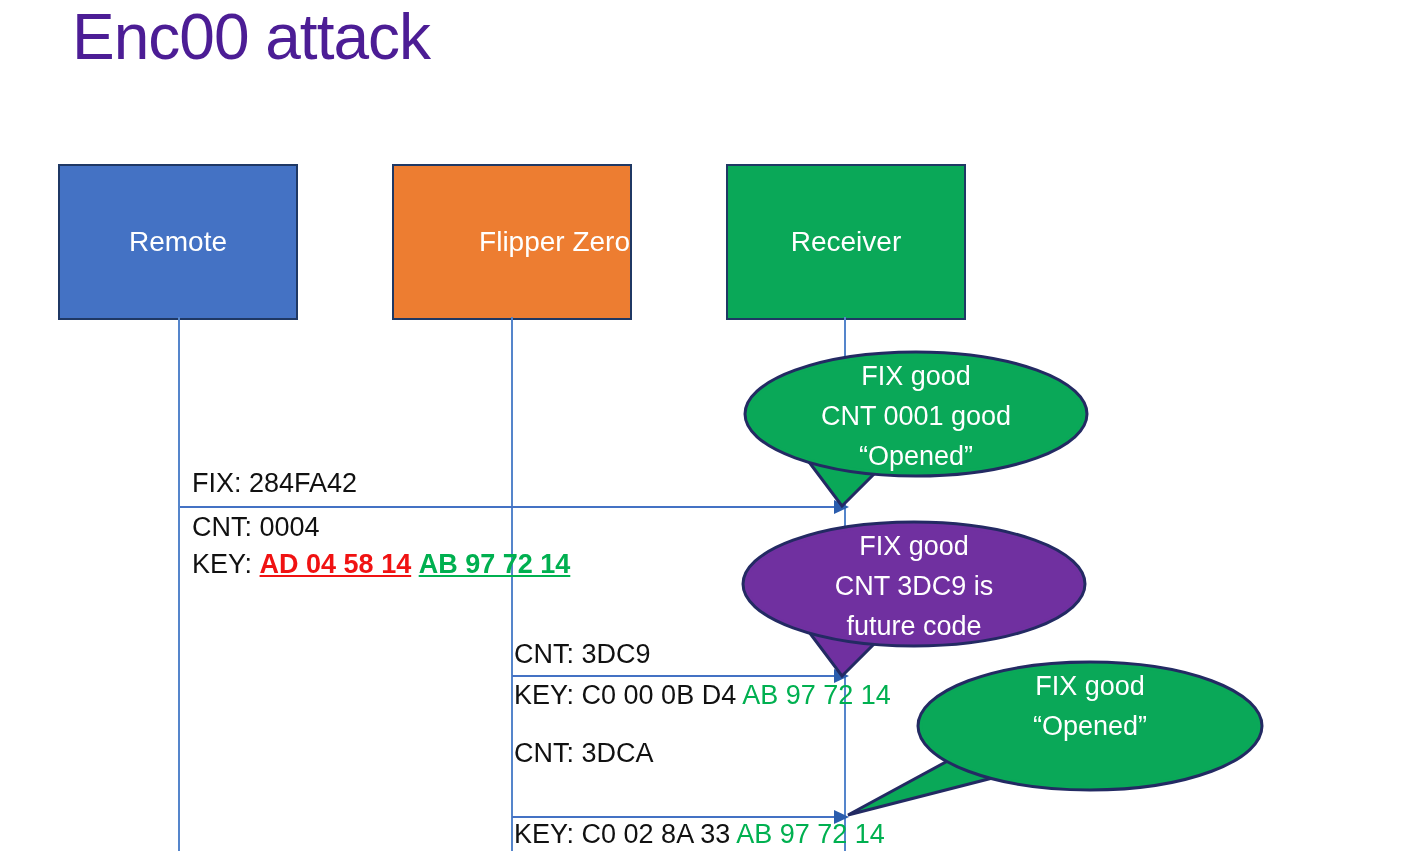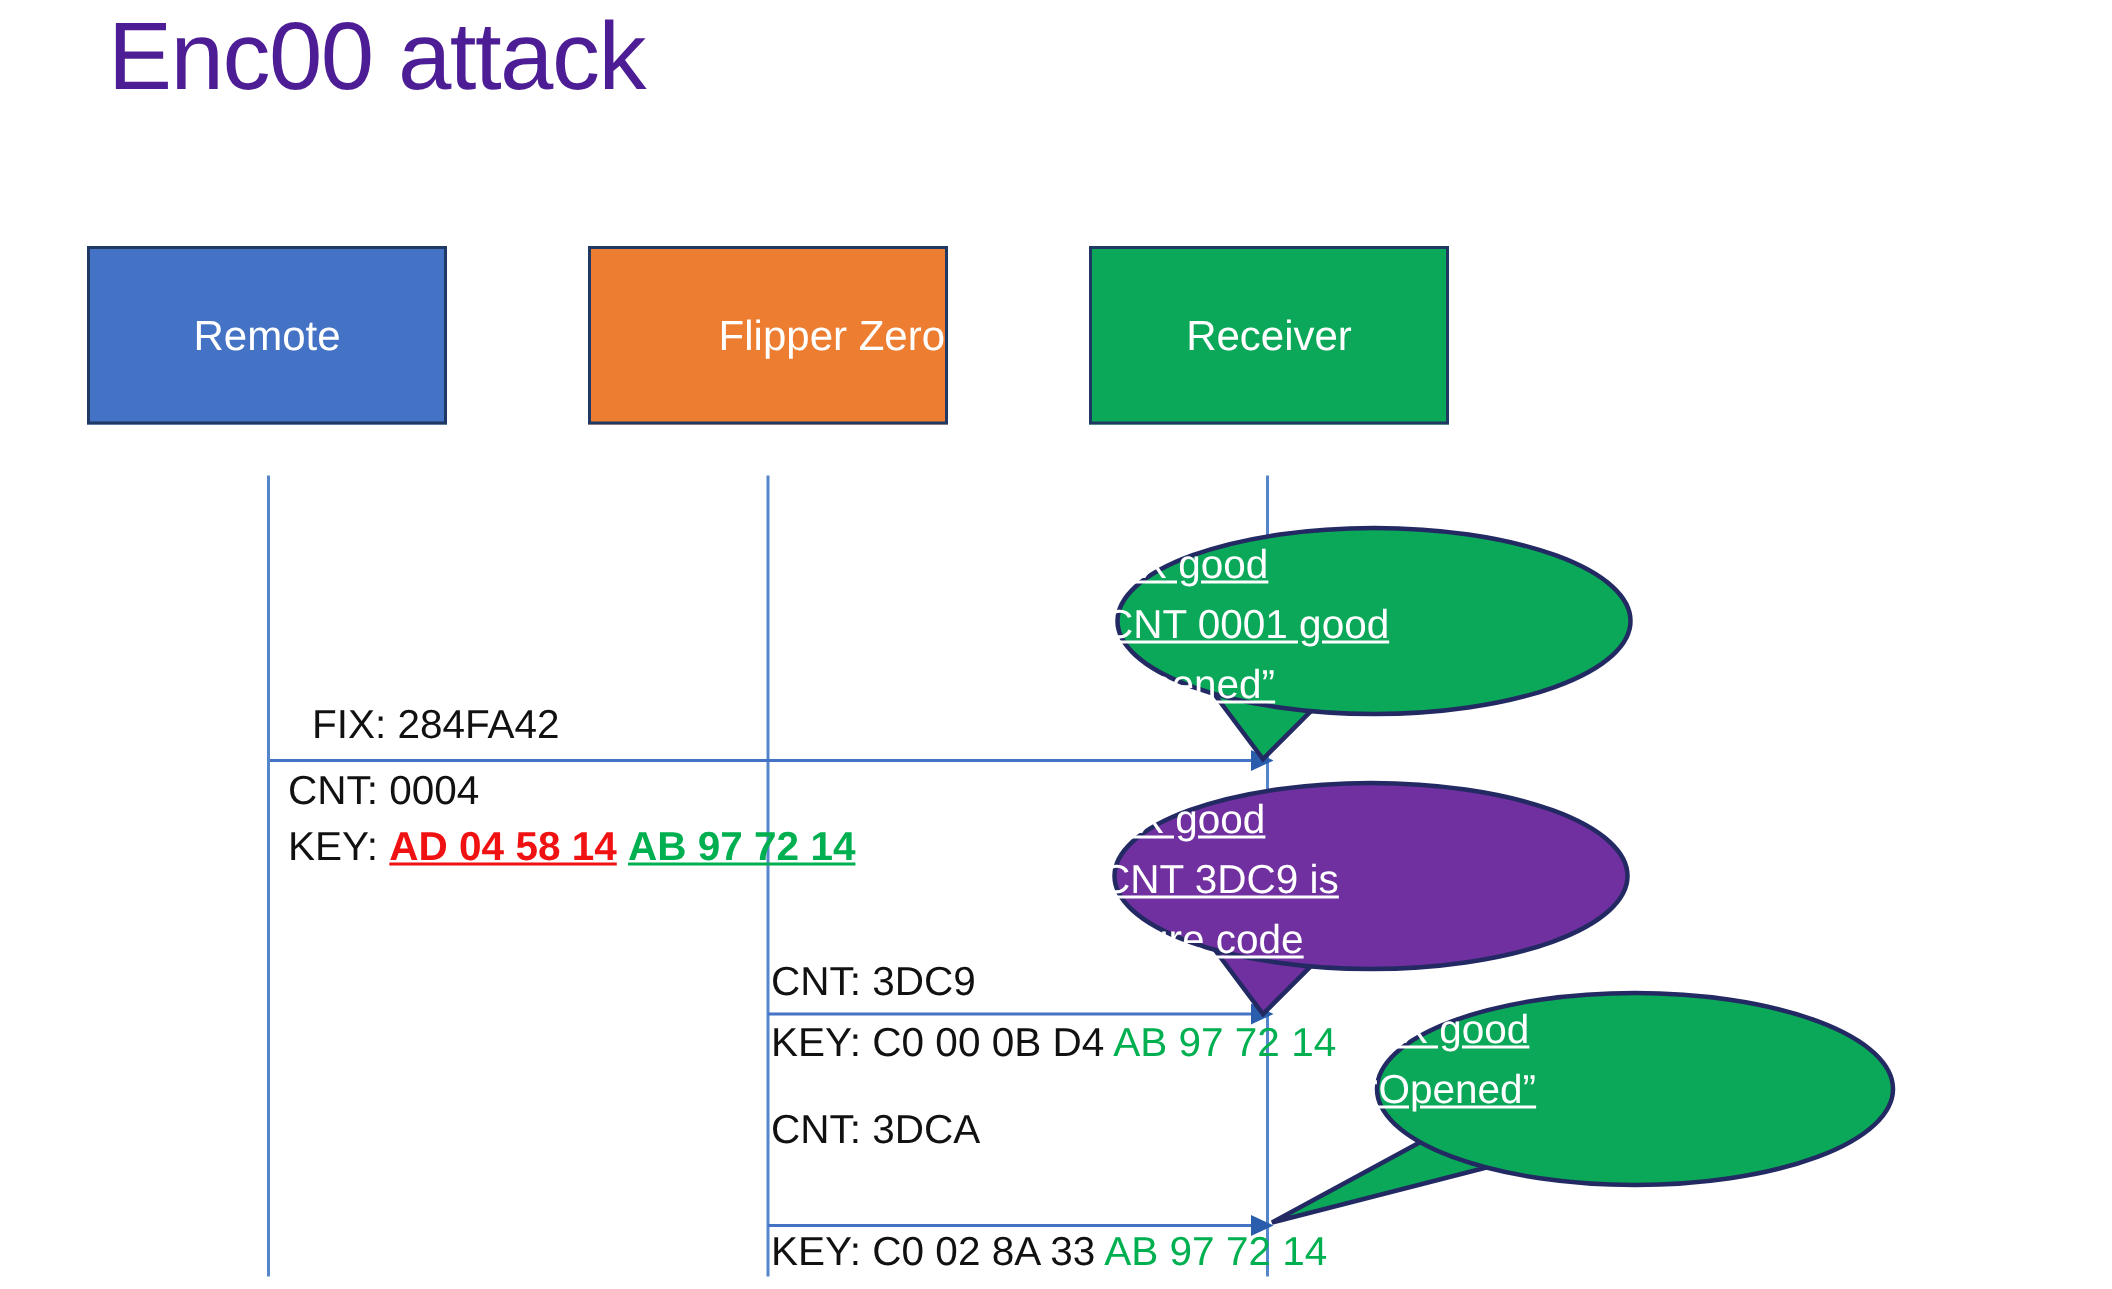--- a/index.html
+++ b/index.html
@@ -5,35 +5,35 @@
   html,body{margin:0;padding:0;background:#ffffff;}
   .canvas{
     position:relative;width:1408px;height:859px;background:#ffffff;overflow:hidden;
     font-family:"Liberation Sans", sans-serif;
   }
   .title{
     position:absolute;left:72px;top:0px;font-size:64px;color:#4c1d95;
     font-weight:400;letter-spacing:-1px;
   }
   .actor{
-    position:absolute;top:164px;width:240px;height:119px;
+    position:absolute;top:164px;width:240px;height:156px;
     border:2.5px solid #1F3864;box-sizing:border-box;
     display:flex;align-items:center;justify-content:center;
     color:#ffffff;font-size:28px;
   }
   .actor-remote{left:58px;}
   .actor-flipper{left:392px;}
   .actor-receiver{left:726px;}
   .lifeline{position:absolute;top:317px;height:534px;width:2px;z-index:1;}
   .overlay{position:absolute;left:0;top:0;z-index:2;}
   .msgline{position:absolute;font-size:27px;color:#111111;z-index:3;white-space:nowrap;}
   .bold{font-weight:bold;text-decoration:underline;}
   .callout-text{
     position:absolute;width:360px;z-index:3;color:#ffffff;font-size:27px;
-    line-height:40px;text-decoration:underline;
+    text-align:center;line-height:40px;
   }
 </style>
 </head>
 <body>
 
 <div class="canvas">
 
   <div class="title">Enc00 attack</div>
 
   <div class="actor actor-remote" style="background: rgb(68, 114, 196);">
@@ -73,21 +73,21 @@
       <ellipse cx="914" cy="584" rx="167" ry="58" stroke="none" fill="#7030A0"></ellipse>
     </g>
 
     <g>
       <polygon points="955,757 848,815 1008,774" stroke="#232A63" stroke-width="3" fill="#0AA858"></polygon>
       <ellipse cx="1090" cy="726" rx="172" ry="64" stroke="#232A63" stroke-width="3" fill="#0AA858"></ellipse>
       <ellipse cx="1090" cy="726" rx="168" ry="60" stroke="none" fill="#0AA858"></ellipse>
     </g>
   </svg>
 
-  <div class="msgline" style="left:208px;top:468px;">FIX: 284FA42</div>
+  <div class="msgline" style="left:192px;top:468px;">FIX: 284FA42</div>
   <div class="msgline" style="left:192px;top:512px;">CNT: 0004</div>
   <div class="msgline" style="left:192px;top:549px;">
     <span>KEY:</span>
     <span class="bold" style="color: rgb(240, 18, 18);">AD 04 58 14</span>
     <span class="bold" style="color: rgb(0, 176, 80);">AB 97 72 14</span>
   </div>
 
   <div class="msgline" style="left:514px;top:639px;">CNT: 3DC9</div>
   <div class="msgline" style="left:514px;top:680px;">
     <span>KEY:</span>

